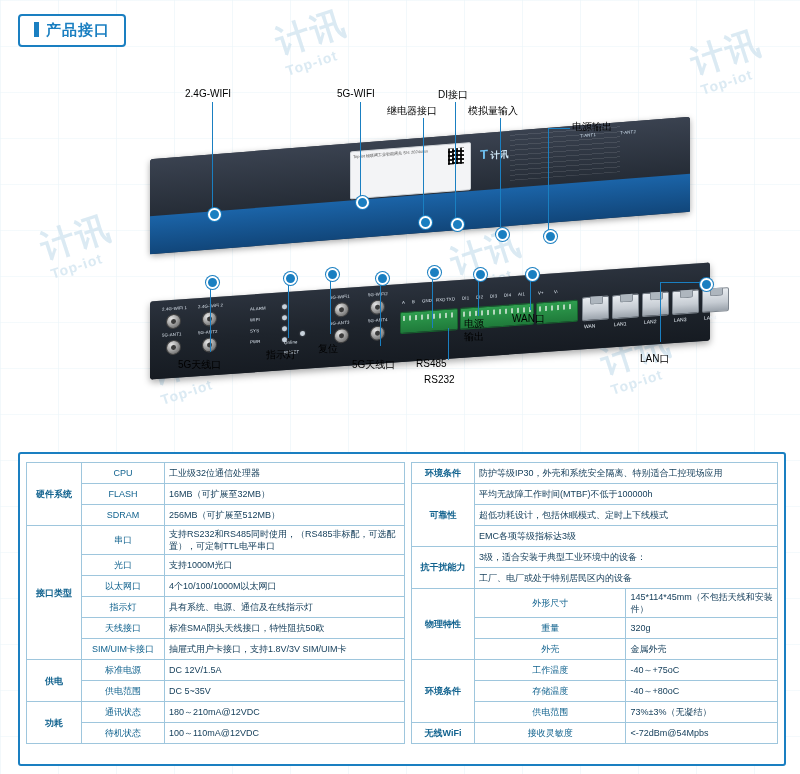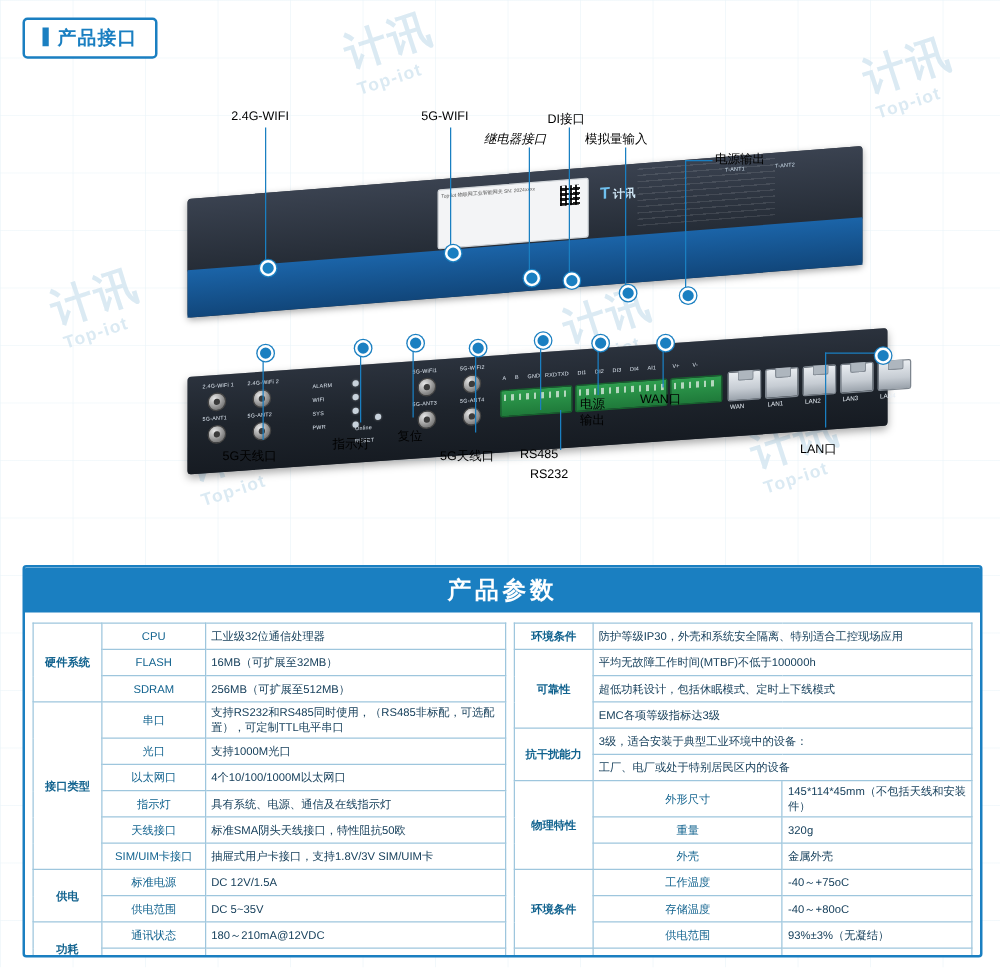--- a/index.html
+++ b/index.html
@@ -308,21 +308,21 @@
   <div class="line v" style="left:212px;top:42px;height:108px;"></div>
   <div class="dot" style="left:208px;top:148px;"></div>
   <div class="callout" style="left:185px;top:28px;">2.4G-WIFI</div>
 
   <div class="line v" style="left:360px;top:42px;height:96px;"></div>
   <div class="dot" style="left:356px;top:136px;"></div>
   <div class="callout" style="left:337px;top:28px;">5G-WIFI</div>
 
   <div class="line v" style="left:423px;top:58px;height:100px;"></div>
   <div class="dot" style="left:419px;top:156px;"></div>
-  <div class="callout" style="left:387px;top:44px;font-style:italic;">继电器接口</div>
+  <div class="callout" style="left:387px;top:44px;">继电器接口</div>
 
   <div class="line v" style="left:455px;top:42px;height:118px;"></div>
   <div class="dot" style="left:451px;top:158px;"></div>
   <div class="callout" style="left:438px;top:28px;">DI接口</div>
 
   <div class="line v" style="left:500px;top:58px;height:112px;"></div>
   <div class="dot" style="left:496px;top:168px;"></div>
   <div class="callout" style="left:468px;top:44px;">模拟量输入</div>
 
   <div class="line h" style="left:548px;top:68px;width:22px;"></div>
@@ -362,21 +362,20 @@
   <div class="line v" style="left:448px;top:268px;height:32px;"></div>
   <div class="callout" style="left:424px;top:314px;">RS232</div>
 
   <div class="line h" style="left:660px;top:222px;width:44px;"></div>
   <div class="line v" style="left:660px;top:222px;height:60px;"></div>
   <div class="dot" style="left:700px;top:218px;"></div>
   <div class="callout" style="left:640px;top:292px;">LAN口</div>
 </div>
 
 <div class="params">
-  <div class="params-title">产品参数</div>
   <div class="tables">
     <table class="tbl-left">
         <tbody id="left-body">
           <tr>
             <td class="cat" rowspan="3">硬件系统</td>
             <td class="sub">CPU</td>
             <td class="val">工业级32位通信处理器</td>
           </tr>
           <tr>
             <td class="sub">FLASH</td>
@@ -471,21 +470,21 @@
             <td class="cat" rowspan="3">环境条件</td>
             <td class="sub">工作温度</td>
             <td class="val">-40～+75oC</td>
           </tr>
           <tr>
             <td class="sub">存储温度</td>
             <td class="val">-40～+80oC</td>
           </tr>
           <tr>
             <td class="sub">供电范围</td>
-            <td class="val">93%±3%（无凝结）</td>
+            <td class="val">73%±3%（无凝结）</td>
           </tr>
           <tr>
             <td class="cat" rowspan="1">无线WiFi</td>
             <td class="sub">接收灵敏度</td>
             <td class="val">&lt;-72dBm@54Mpbs</td>
           </tr>
         </tbody>
       </table>
   </div>
 </div>

